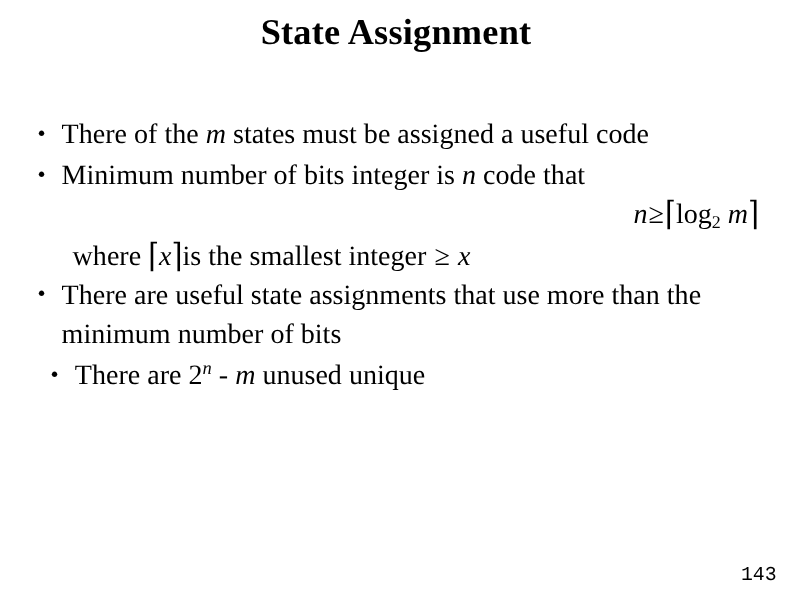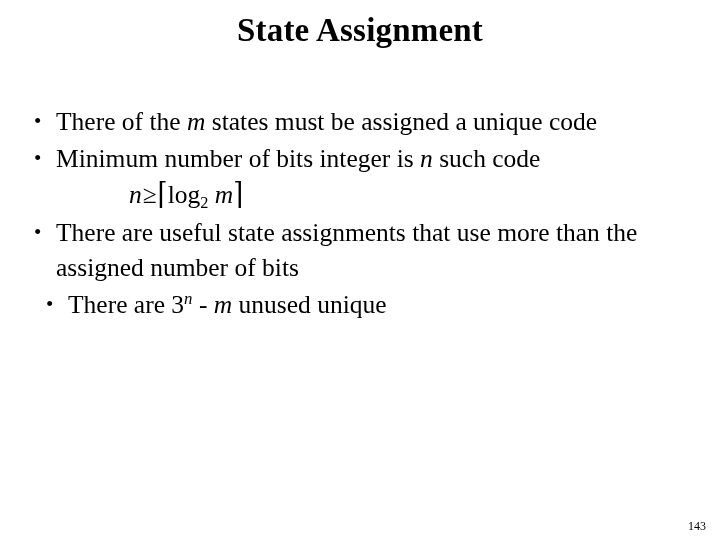--- a/index.html
+++ b/index.html
@@ -73,20 +73,21 @@
 
   
   .math-block {
     font-size: 25.5px;
     line-height: 1.40;
   }
 
   .formula-line {
     padding-left: 95px;
     white-space: nowrap;
+    text-align: right;
   }
 
   .where-line {
     padding-left: 32px;
     white-space: nowrap;
   }
 
   .math-var {
     font-style: italic;
   }
@@ -113,58 +114,60 @@
     font-size: 0.66em;
     vertical-align: 0.52em;
     font-style: italic;
   }
 
   
   .page-number {
     position: absolute;
     right: 14px;
     bottom: 8px;
-    font-size: 12px;
+    font-size: 18px;
     line-height: 1;
     text-align: right;
+    font-family: Liberation Mono, monospace;
   }
 </style>
 </head>
 <body>
 
 <div class="slide">
 
   <div class="slide-title">State Assignment</div>
 
   <div class="body-block">
 
     <div class="bullet-item">
       <span class="bullet-mark">•</span>
-      <span class="bullet-text"><span>There of the </span><span class="math-var">m</span><span> states must be assigned a unique code</span></span>
+      <span class="bullet-text"><span>There of the </span><span class="math-var">m</span><span> states must be assigned a useful code</span></span>
     </div>
 
     <div class="bullet-item">
       <span class="bullet-mark">•</span>
-      <span class="bullet-text"><span>Minimum number of bits integer is </span><span class="math-var">n</span><span> such code</span></span>
+      <span class="bullet-text"><span>Minimum number of bits integer is </span><span class="math-var">n</span><span> code that</span></span>
     </div>
 
     <div class="math-block">
 
       <div class="formula-line"><span class="math-var">n</span><span class="op-ge">≥</span><span class="ceil-open">⌈</span><span>log</span><span class="logbase">2</span><span>&nbsp;</span><span class="math-var">m</span><span class="ceil-close">⌉</span></div>
 
+      <div class="where-line"><span>where </span><span class="ceil-open">⌈</span><span class="math-var">x</span><span class="ceil-close">⌉</span><span>is the smallest integer </span><span class="op-ge">≥</span><span>&nbsp;</span><span class="math-var">x</span></div>
 
     </div>
 
     <div class="bullet-item">
       <span class="bullet-mark">•</span>
-      <span class="bullet-text">There are useful state assignments that use more than the assigned number of bits</span>
+      <span class="bullet-text">There are useful state assignments that use more than the minimum number of bits</span>
     </div>
 
     <div class="bullet-item extra-indent">
       <span class="bullet-mark">•</span>
-      <span class="bullet-text"><span>There are 3</span><span class="sup-var">n</span><span> - </span><span class="math-var">m</span><span> unused unique</span></span>
+      <span class="bullet-text"><span>There are 2</span><span class="sup-var">n</span><span> - </span><span class="math-var">m</span><span> unused unique</span></span>
     </div>
 
   </div>
 
   <div class="page-number">143</div>
 
 </div>
 
 </body></html>

